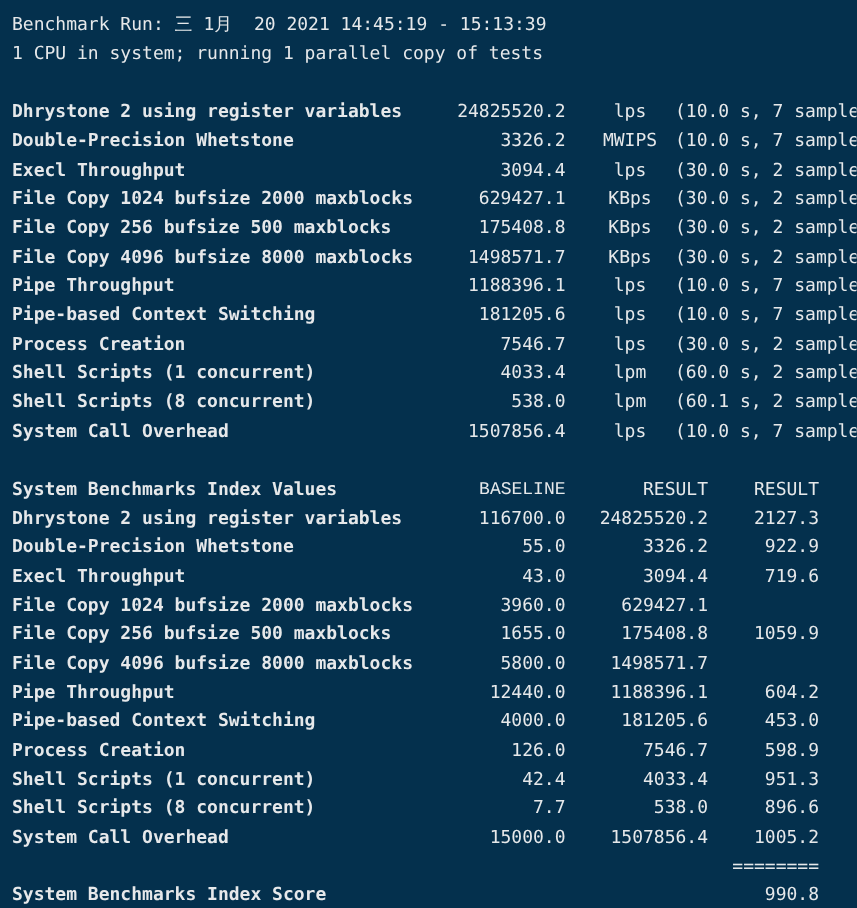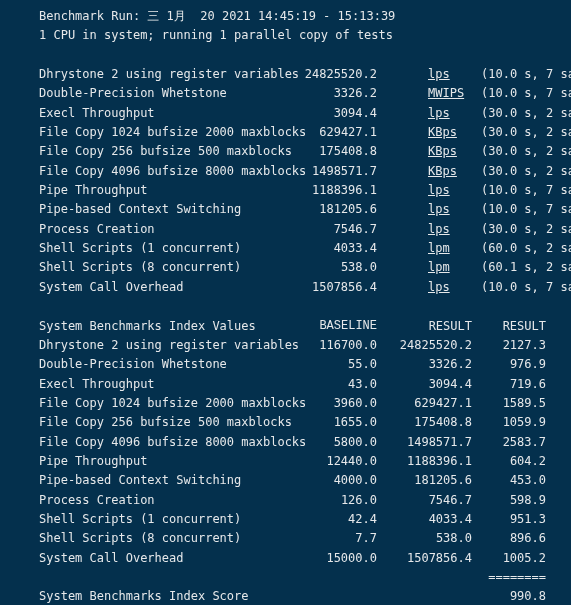--- a/index.html
+++ b/index.html
@@ -24,48 +24,48 @@
     width: 571px;
     height: 605px;
     padding: 7px 0 0 8px;
     background: #04304d;
   }
 
   .line {
     height: 19.35px;
     white-space: pre;
     position: relative;
-    margin-left: 31px;
   }
 
   .line.blank { color: transparent; }
 
   
   .plain { display: block; }
 
   
   .row { position: relative; height: 19.35px; }
 
   .label {
     position: absolute;
     left: 0;
     top: 0;
     white-space: pre;
+    font-weight: bold;
   }
 
   .cell {
     position: absolute;
     top: 0;
     text-align: right;
     white-space: pre;
   }
 
   
   .c-value  { right: 194px; width: 190px; }   
-  .c-unit   { left: 389px;  width: 46px; text-align: left; text-decoration: underline; }
+  .c-unit   { left: 389px;  width: 46px; text-align: center; }
   .c-detail { left: 442px;  width: 130px; text-align: left; }
 
   
   .c-baseline { right: 194px; width: 180px; }  
   .c-result   { right: 99px;  width: 140px; }  
   .c-index    { right: 25px;  width: 90px;  }  
 
   .c-headline { right: 194px; width: 180px; font-family: Liberation Mono, monospace; }
   .c-headres  { right: 99px;  width: 140px; }
   .c-headidx  { right: 25px;  width: 90px;  }
@@ -101,25 +101,25 @@
 
   <div class="line row">
     <span class="label">System Benchmarks Index Values</span>
     <span class="cell c-headline">BASELINE</span>
     <span class="cell c-headres">RESULT</span>
     <span class="cell c-headidx">RESULT</span>
   </div>
 
   <div id="index-block">
       <div class="line row"><span class="label">Dhrystone 2 using register variables</span><span class="cell c-baseline">116700.0</span><span class="cell c-result">24825520.2</span><span class="cell c-index">2127.3</span></div>
-      <div class="line row"><span class="label">Double-Precision Whetstone</span><span class="cell c-baseline">55.0</span><span class="cell c-result">3326.2</span><span class="cell c-index">976.9</span></div>
+      <div class="line row"><span class="label">Double-Precision Whetstone</span><span class="cell c-baseline">55.0</span><span class="cell c-result">3326.2</span><span class="cell c-index">922.9</span></div>
       <div class="line row"><span class="label">Execl Throughput</span><span class="cell c-baseline">43.0</span><span class="cell c-result">3094.4</span><span class="cell c-index">719.6</span></div>
-      <div class="line row"><span class="label">File Copy 1024 bufsize 2000 maxblocks</span><span class="cell c-baseline">3960.0</span><span class="cell c-result">629427.1</span><span class="cell c-index">1589.5</span></div>
+      <div class="line row"><span class="label">File Copy 1024 bufsize 2000 maxblocks</span><span class="cell c-baseline">3960.0</span><span class="cell c-result">629427.1</span></div>
       <div class="line row"><span class="label">File Copy 256 bufsize 500 maxblocks</span><span class="cell c-baseline">1655.0</span><span class="cell c-result">175408.8</span><span class="cell c-index">1059.9</span></div>
-      <div class="line row"><span class="label">File Copy 4096 bufsize 8000 maxblocks</span><span class="cell c-baseline">5800.0</span><span class="cell c-result">1498571.7</span><span class="cell c-index">2583.7</span></div>
+      <div class="line row"><span class="label">File Copy 4096 bufsize 8000 maxblocks</span><span class="cell c-baseline">5800.0</span><span class="cell c-result">1498571.7</span></div>
       <div class="line row"><span class="label">Pipe Throughput</span><span class="cell c-baseline">12440.0</span><span class="cell c-result">1188396.1</span><span class="cell c-index">604.2</span></div>
       <div class="line row"><span class="label">Pipe-based Context Switching</span><span class="cell c-baseline">4000.0</span><span class="cell c-result">181205.6</span><span class="cell c-index">453.0</span></div>
       <div class="line row"><span class="label">Process Creation</span><span class="cell c-baseline">126.0</span><span class="cell c-result">7546.7</span><span class="cell c-index">598.9</span></div>
       <div class="line row"><span class="label">Shell Scripts (1 concurrent)</span><span class="cell c-baseline">42.4</span><span class="cell c-result">4033.4</span><span class="cell c-index">951.3</span></div>
       <div class="line row"><span class="label">Shell Scripts (8 concurrent)</span><span class="cell c-baseline">7.7</span><span class="cell c-result">538.0</span><span class="cell c-index">896.6</span></div>
       <div class="line row"><span class="label">System Call Overhead</span><span class="cell c-baseline">15000.0</span><span class="cell c-result">1507856.4</span><span class="cell c-index">1005.2</span></div>
     </div>
 
   <div class="line row">
     <span class="cell c-rule">========</span>

